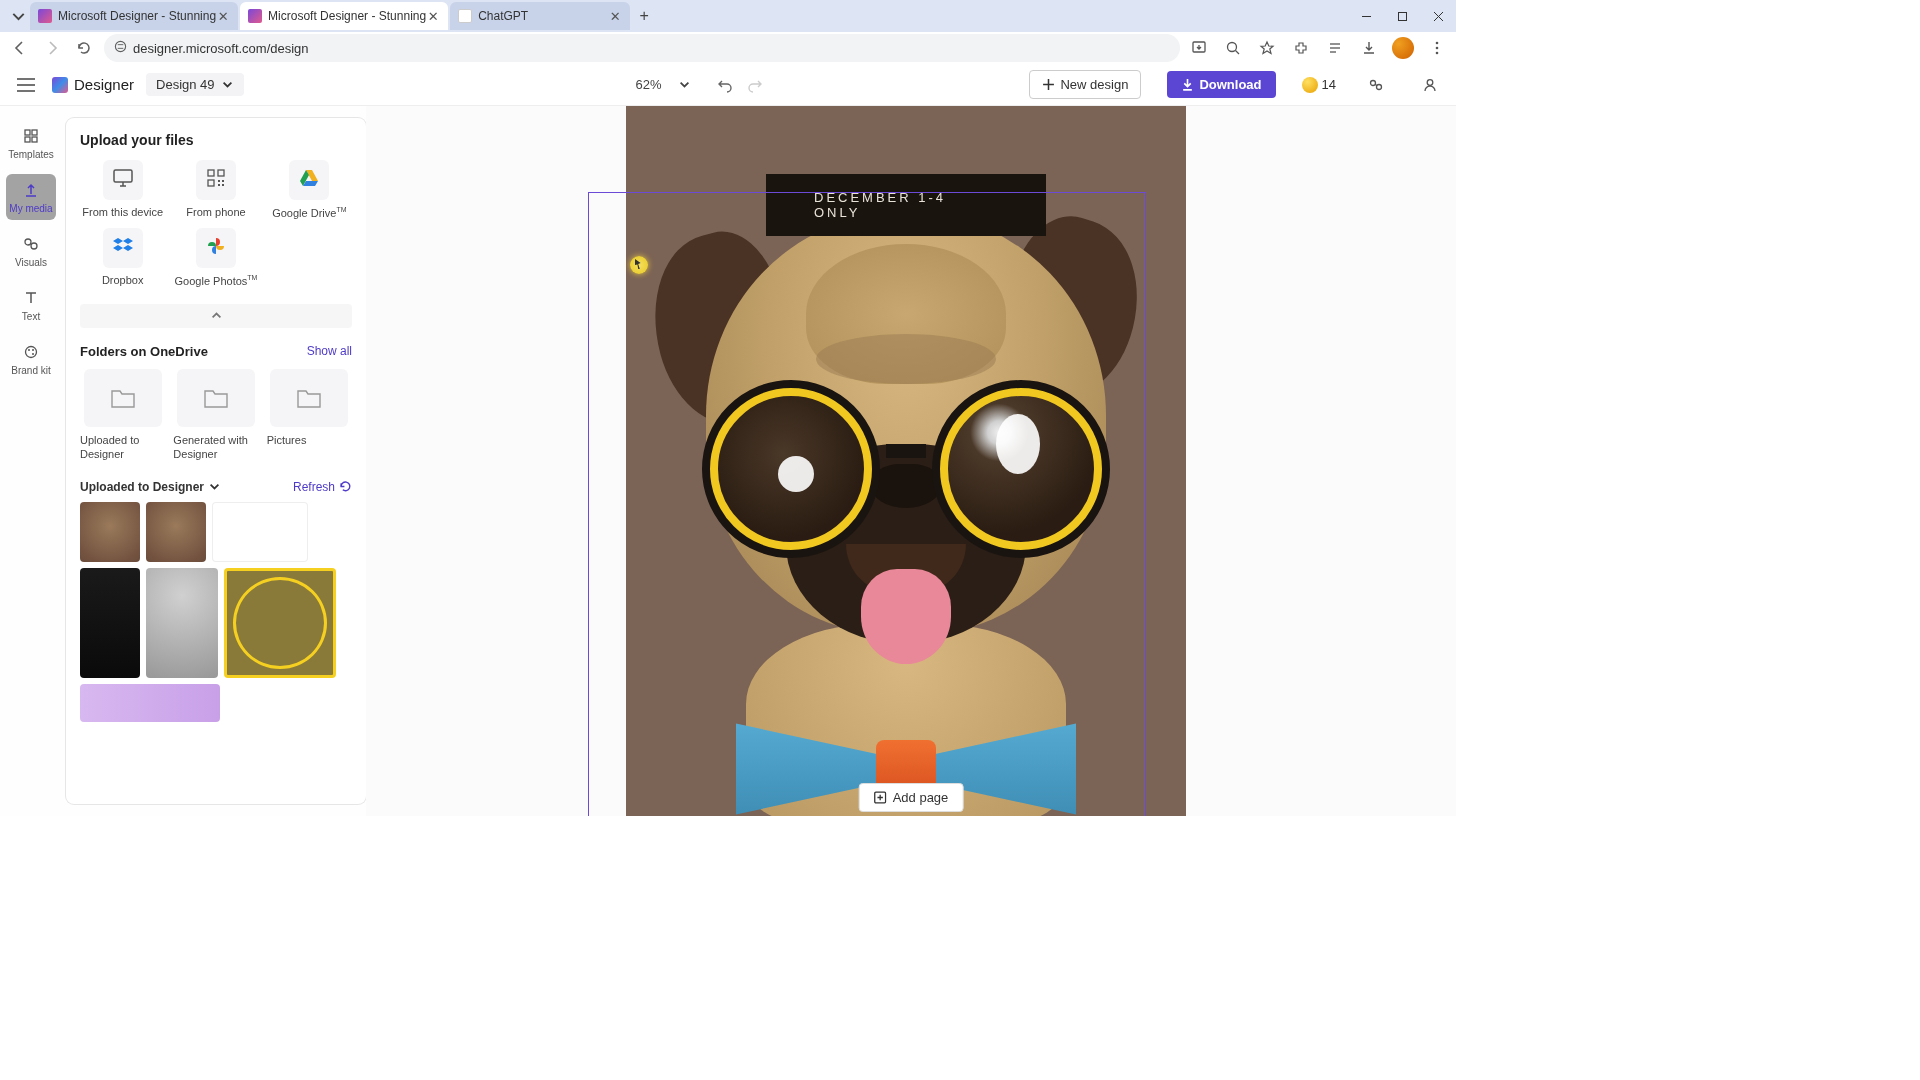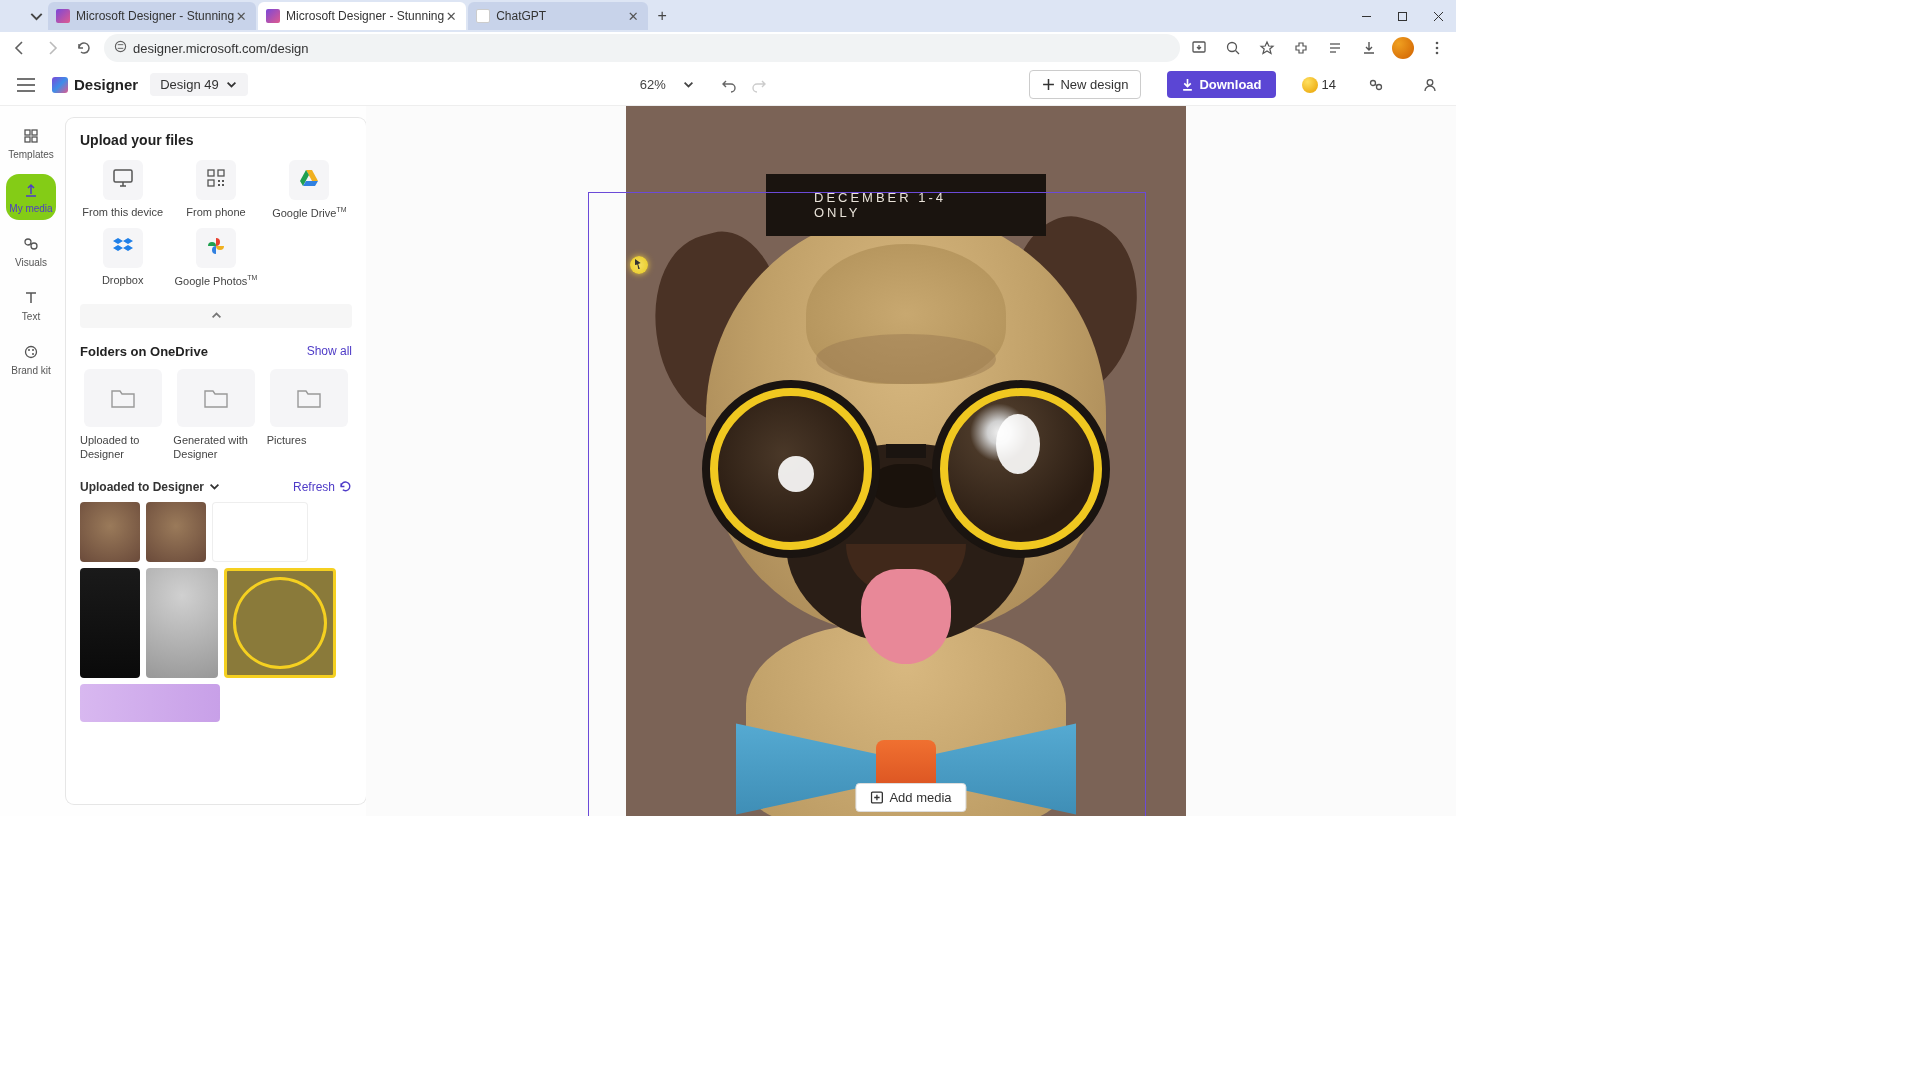--- a/index.html
+++ b/index.html
@@ -1,20 +1,20 @@
 <!DOCTYPE html>
 <html><head>
 <meta charset="utf-8">
 <style>
 * { box-sizing: border-box; margin: 0; padding: 0; font-family: 'Segoe UI', Arial, sans-serif; }
 body { background: #fff; overflow: hidden; width: 1456px; height: 816px; }
 
 
 .browser-chrome { background: #dde5f4; height: 64px; }
-.tab-bar { display: flex; align-items: center; height: 32px; padding-left: 24px; }
+.tab-bar { display: flex; align-items: center; height: 32px; padding-left: 6px; }
 .tab-ctrl { width: 24px; height: 24px; display: flex; align-items: center; justify-content: center; color: #444; cursor: pointer; }
 .tab { display: flex; align-items: center; height: 28px; padding: 0 8px; background: #c8d3ea; border-radius: 6px 6px 0 0; margin-right: 2px; font-size: 12px; color: #333; min-width: 180px; position: relative; cursor: pointer; }
 .tab.active { background: #fff; }
 .tab-favicon { width: 14px; height: 14px; margin-right: 6px; border-radius: 2px; }
 .tab-title { flex: 1; white-space: nowrap; overflow: hidden; text-overflow: ellipsis; }
 .tab-close { width: 14px; height: 14px; display: flex; align-items: center; justify-content: center; font-size: 13px; color: #555; }
 .new-tab { width: 24px; height: 24px; display: flex; align-items: center; justify-content: center; color: #444; font-size: 16px; cursor: pointer; }
 .window-controls { margin-left: auto; display: flex; }
 .win-btn { width: 36px; height: 28px; display: flex; align-items: center; justify-content: center; color: #333; cursor: pointer; }
 .addr-bar { display: flex; align-items: center; height: 32px; background: #fff; padding: 0 8px; gap: 8px; }
@@ -22,41 +22,41 @@
 .nav-btn.disabled { color: #bbb; }
 .url-box { flex: 1; display: flex; align-items: center; background: #f1f3f4; border-radius: 14px; height: 28px; padding: 4px 10px; font-size: 13px; color: #333; max-width: 1100px; }
 .url-box .lock { margin-right: 6px; color: #606060; }
 .addr-icons { display: flex; gap: 12px; margin-left: auto; align-items: center; }
 .addr-icon { width: 22px; height: 22px; display: flex; align-items: center; justify-content: center; color: #555; cursor: pointer; }
 .avatar-small { width: 22px; height: 22px; border-radius: 50%; background: radial-gradient(circle at 30% 30%, #f0a020, #d06000); }
 
 
 .app-bar { height: 42px; display: flex; align-items: center; padding: 0 12px; border-bottom: 1px solid #eee; gap: 12px; }
 .hamburger { width: 28px; height: 28px; display: flex; align-items: center; justify-content: center; cursor: pointer; color: #444; }
-.logo { display: flex; align-items: flex-end; gap: 6px; font-weight: 700; font-size: 15px; color: #222; }
+.logo { display: flex; align-items: flex-end; gap: 6px; font-weight: 400; font-size: 15px; color: #222; }
 .logo-mark { width: 16px; height: 16px; background: linear-gradient(135deg, #7b48d8 0%, #3e8de8 50%, #e05a8e 100%); border-radius: 3px; }
 .design-name { display: flex; align-items: center; gap: 6px; background: #f3f3f5; padding: 4px 10px; border-radius: 4px; font-size: 13px; color: #333; cursor: pointer; }
 .zoom-ctrl { display: flex; align-items: center; gap: 16px; font-size: 13px; color: #444; margin-left: 380px; }
 .undo-redo { display: flex; gap: 6px; margin-left: 10px; }
 .ur-btn { width: 24px; height: 24px; display: flex; align-items: center; justify-content: center; color: #666; cursor: pointer; }
 .ur-btn.disabled { color: #ccc; }
 .app-bar-right { margin-left: auto; display: flex; align-items: center; gap: 26px; }
 .btn-outline { border: 1px solid #ccc; background: #fff; padding: 6px 12px; border-radius: 4px; font-size: 13px; display: flex; align-items: center; gap: 5px; cursor: pointer; color: #333; }
 .btn-primary { background: #5b46d4; color: #fff; border: none; padding: 6px 14px; border-radius: 4px; font-size: 13px; font-weight: 600; display: flex; align-items: center; gap: 5px; cursor: pointer; }
 .coin-badge { display: flex; align-items: center; gap: 4px; font-size: 13px; color: #333; }
 .coin { width: 16px; height: 16px; border-radius: 50%; background: radial-gradient(circle at 35% 30%, #ffe060, #e8a000); }
 .icon-btn { width: 28px; height: 28px; display: flex; align-items: center; justify-content: center; color: #555; cursor: pointer; }
 
 
 .workspace { display: flex; height: calc(816px - 64px - 42px); background: #fefefe; }
 
 
 .left-rail { width: 62px; padding-top: 14px; display: flex; flex-direction: column; align-items: center; gap: 8px; }
 .rail-item { width: 50px; display: flex; flex-direction: column; align-items: center; gap: 3px; padding: 6px 0; border-radius: 6px; cursor: pointer; font-size: 10px; color: #555; }
-.rail-item.active { background: #84cc16; color: #4e3bc7; border-radius: 13px; }
+.rail-item.active { background: #a3a3a3; color: #4e3bc7; }
 .rail-icon { width: 20px; height: 20px; display: flex; align-items: center; justify-content: center; }
 
 
 .side-panel { width: 300px; background: #fff; border-radius: 8px; margin: 12px 0 12px 4px; box-shadow: 0 0 0 1px #e6e6e6; padding: 14px; overflow-y: auto; position: relative; }
 .side-panel h3 { font-size: 14px; font-weight: 600; color: #222; margin-bottom: 12px; }
 .upload-grid { display: grid; grid-template-columns: repeat(3, 1fr); gap: 8px; margin-bottom: 16px; }
 .upload-cell { display: flex; flex-direction: column; align-items: center; gap: 5px; cursor: pointer; }
 .upload-box { width: 40px; height: 40px; background: #f5f5f7; border-radius: 6px; display: flex; align-items: center; justify-content: center; }
 .upload-cell .lbl { font-size: 11px; color: #444; text-align: center; line-height: 1.3; }
 .sup { font-size: 7px; vertical-align: super; }
@@ -513,16 +513,16 @@
       </div>
       <div class="banner-text">DECEMBER 1-4 ONLY</div>
     </div>
     <div class="selection"></div>
     <div class="cursor-dot"></div>
     <button class="add-page">
       <svg class="svg-ic-sm" viewBox="0 0 12 12">
           <rect x="1" y="1" width="10" height="10" rx="1" fill="none" stroke="currentColor" stroke-width="1.2"></rect>
           <path d="M6 3.5 L6 8.5 M3.5 6 L8.5 6" stroke="currentColor" stroke-width="1.2"></path>
         </svg>
-      <span>Add media</span>
+      <span>Add page</span>
     </button>
   </div>
 </div>
 
 </body></html>

